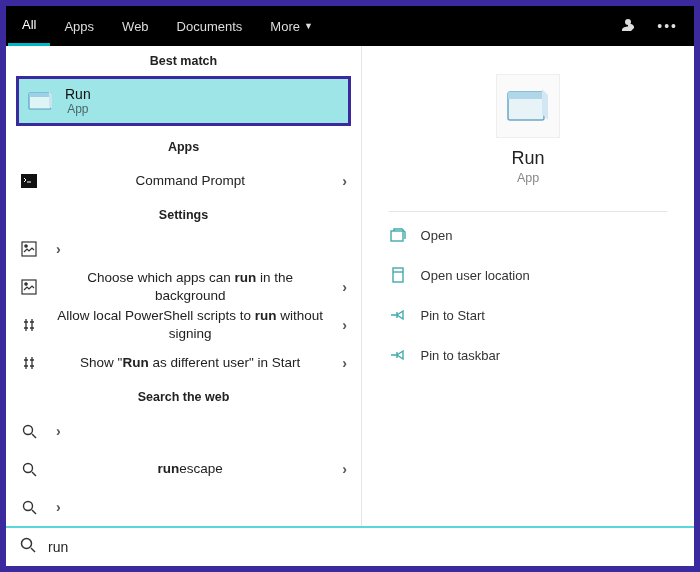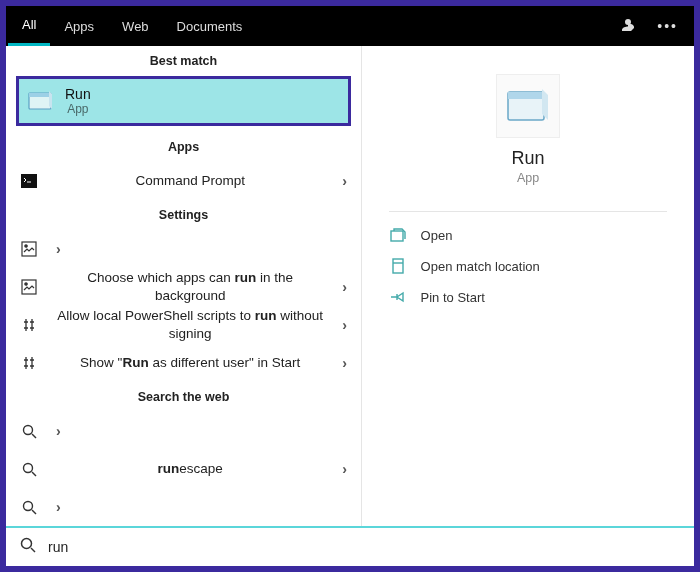--- a/index.html
+++ b/index.html
@@ -28,21 +28,21 @@
 .row { display: flex; align-items: center; padding: 7px 14px; gap: 18px; cursor: pointer; min-height: 38px; }
 .row .ricon { width: 18px; height: 18px; display:flex; align-items:center; justify-content:center; flex-shrink:0;}
 .row .rtext { flex: 1; font-size: 13.5px; color: #222; line-height: 1.3; }
 .row .rtext .sub { color: #888; font-size: 12.5px; }
 .row .arrow { color: #555; font-size: 14px; font-weight: bold; }
 
 .right .big-icon { width: 64px; height: 64px; display:flex; align-items:center; justify-content:center; border:1px solid #eee; background:#fafafa; }
 .right-title { font-size: 18px; color: #222; margin-top: 10px; font-weight: 400; }
 .right-sub { font-size: 12.5px; color: #888; margin-top: 2px; }
 .right-divider { width: 84%; border-top: 1px solid #e5e5e5; margin: 26px 0 14px 0; }
-.actions { width: 84%; display: flex; flex-direction: column; gap: 13px; }
+.actions { width: 84%; display: flex; flex-direction: column; gap: 22px; }
 .action { display: flex; align-items: center; gap: 14px; font-size: 13px; color: #333; cursor: pointer; }
 .action .aicon { width: 18px; height: 18px; display:flex; align-items:center; justify-content:center;}
 
 .search { height: 40px; border-top: 2px solid #5bd6da; display: flex; align-items: center; padding: 0 14px; gap: 12px; }
 .search svg { width: 16px; height: 16px; }
 .search-input { border: none; outline: none; font-size: 14px; flex:1; color:#222; background:transparent; }
 
 strong { font-weight: 600; }
 </style>
 </head>
@@ -54,20 +54,24 @@
         <span>All</span>
       </div>
     <div class="tab">
         <span>Apps</span>
       </div>
     <div class="tab">
         <span>Web</span>
       </div>
     <div class="tab">
         <span>Documents</span>
+      </div>
+    <div class="tab">
+        <span>More</span>
+        <span class="chev">▼</span>
       </div>
     <div class="tabs-spacer"></div>
     <div class="tabs-right">
       <span>
         <svg viewBox="0 0 24 24">
             <path d="M12 12a4 4 0 1 0-4-4 4 4 0 0 0 4 4zm0 2c-3 0-8 1.5-8 4.5V20h12l4-4v-1.5c0-3-5-4.5-8-4.5z"></path>
           </svg>
       </span>
       <span class="dots">•••</span>
     </div>
@@ -202,29 +206,37 @@
           </div>
           <span>Open</span>
         </div>
         <div class="action">
           <div class="aicon">
             <svg width="14" height="16" viewBox="0 0 14 16" fill="none" stroke="#4aa" stroke-width="1.4">
                 <rect x="2" y="1" width="10" height="14"></rect>
                 <path d="M2 5h10"></path>
               </svg>
           </div>
-          <span>Open match location</span>
+          <span>Open user location</span>
         </div>
         <div class="action">
           <div class="aicon">
             <svg width="16" height="14" viewBox="0 0 16 14" fill="none" stroke="#4aa" stroke-width="1.4">
                 <path d="M1 7h6M7 4v6M7 7l6-4v8z"></path>
               </svg>
           </div>
           <span>Pin to Start</span>
+        </div>
+        <div class="action">
+          <div class="aicon">
+            <svg width="16" height="14" viewBox="0 0 16 14" fill="none" stroke="#4aa" stroke-width="1.4">
+                <path d="M1 7h6M7 4v6M7 7l6-4v8z"></path>
+              </svg>
+          </div>
+          <span>Pin to taskbar</span>
         </div>
       </div>
     </div>
   </div>
 
   <div class="search">
     <span>
       <svg viewBox="0 0 16 16" fill="none" stroke="#333" stroke-width="1.5">
           <circle cx="6.5" cy="6.5" r="5"></circle>
           <path d="M11 11l4 4"></path>

